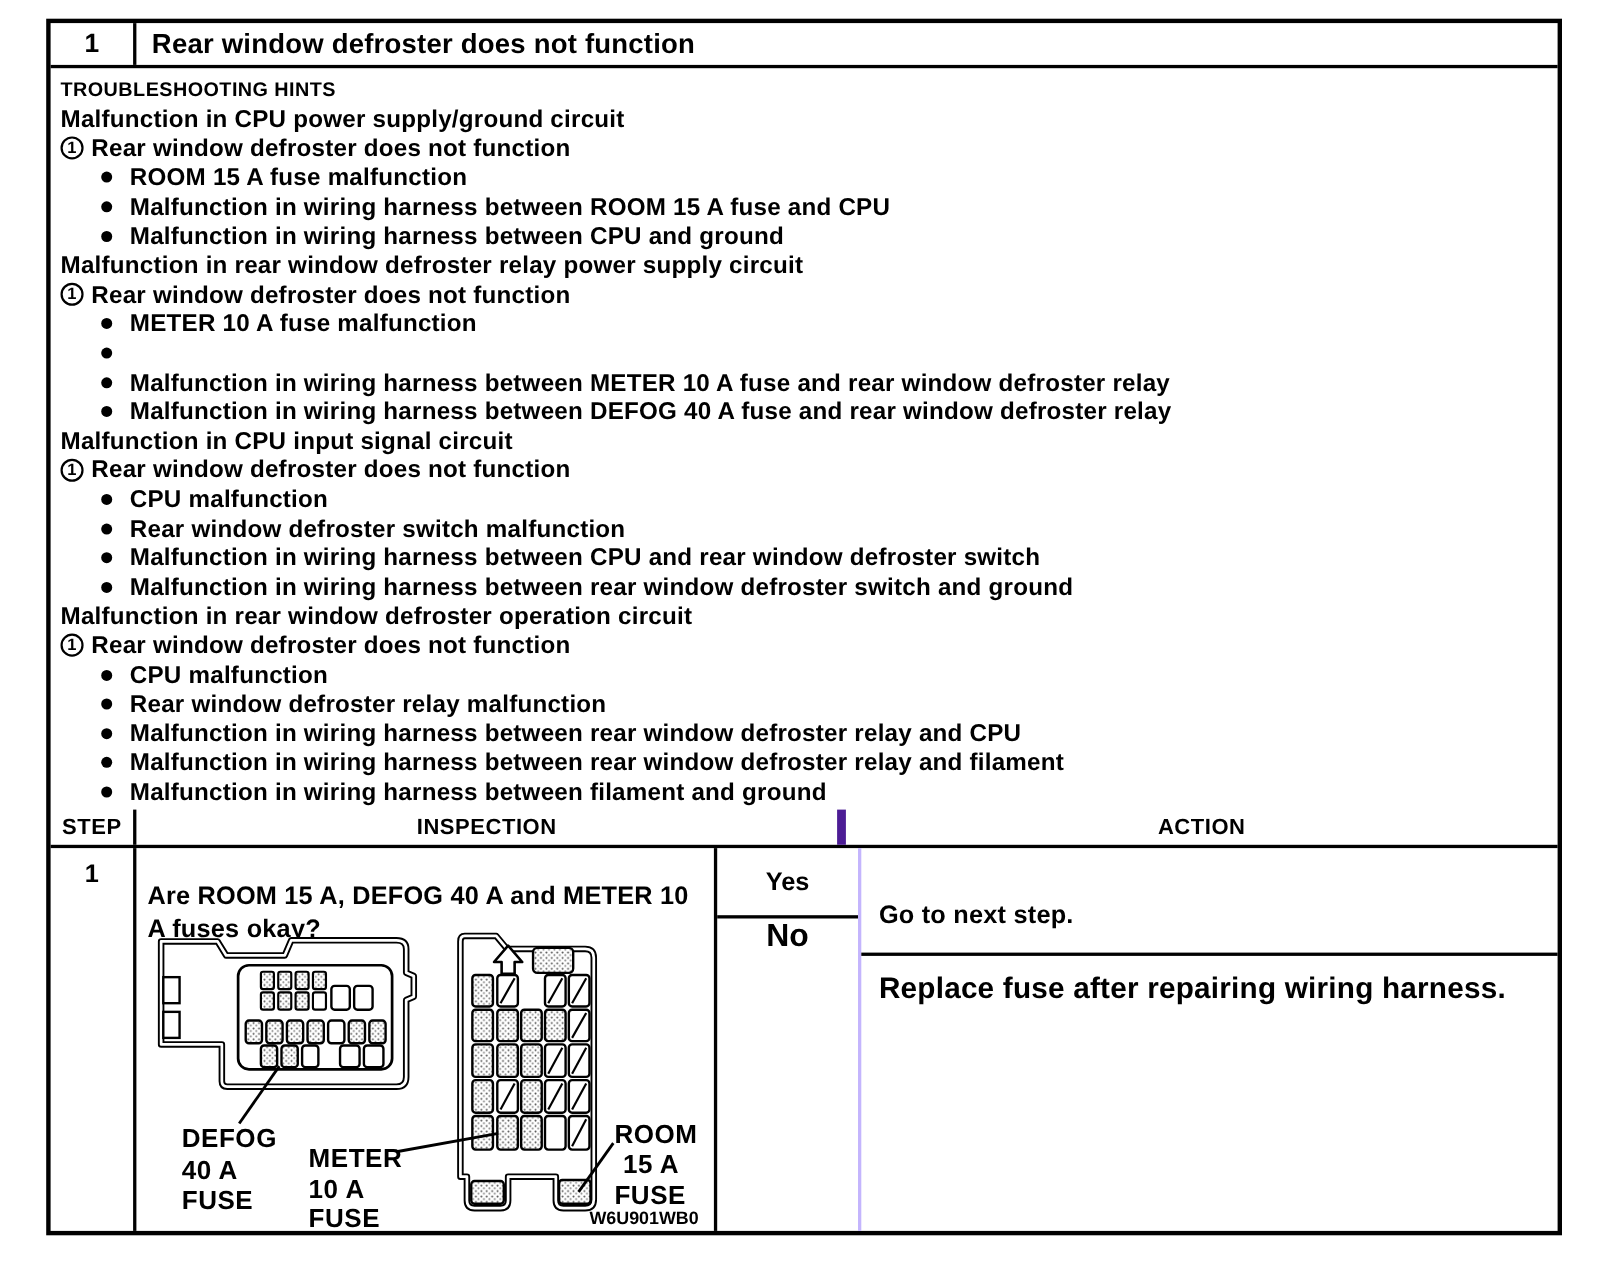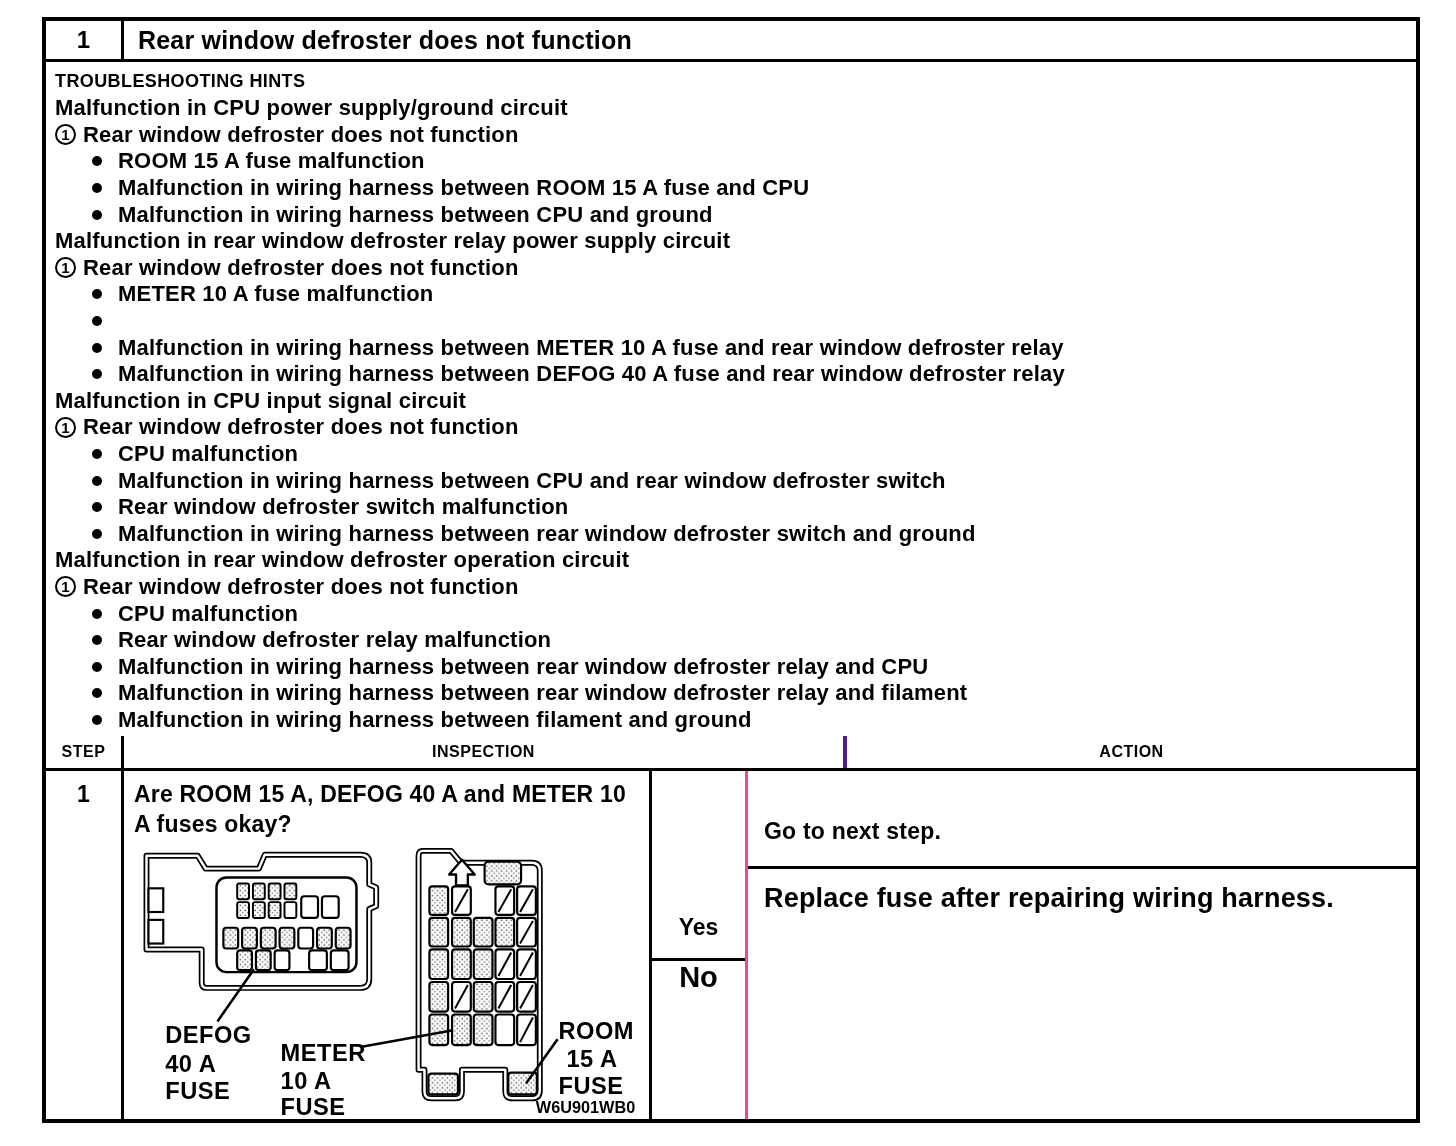--- a/index.html
+++ b/index.html
@@ -6,31 +6,31 @@
   body{width:1456px;height:1146px;position:relative;font-family:"Liberation Sans","DejaVu Sans",sans-serif;color:#000;}
   .doc{position:absolute;left:42px;top:17px;width:1378px;height:1106px;border:4px solid #000;box-sizing:border-box;background:#fff;}
   .title-row{display:flex;height:41px;border-bottom:3px solid #000;box-sizing:border-box;}
   .title-num{width:78px;border-right:3px solid #000;box-sizing:border-box;display:flex;align-items:center;justify-content:center;font-size:24px;font-weight:bold;}
   .title-text{flex:1;display:flex;align-items:center;padding-left:14px;font-size:25px;font-weight:bold;letter-spacing:.2px;}
   .hints{height:674px;box-sizing:border-box;padding:5px 10px 0 9px;overflow:hidden;}
   .hints-heading{font-size:18px;font-weight:bold;line-height:28px;letter-spacing:.4px;}
   .hline{display:flex;align-items:center;height:26.6px;font-size:22px;font-weight:bold;white-space:nowrap;letter-spacing:.2px;}
   .hline .dot{width:10px;height:10px;border-radius:50%;background:#000;margin:0 16px 0 37px;flex:none;}
   .hline .circ{width:21px;height:21px;border:2px solid #000;border-radius:50%;box-sizing:border-box;font-size:15px;line-height:17px;text-align:center;margin-right:7px;flex:none;font-weight:bold;}
-  .steps-header{display:flex;height:35px;border-bottom:3px solid #000;box-sizing:border-box;font-weight:bold;font-size:16px;letter-spacing:.5px;}
+  .steps-header{display:flex;height:35px;border-bottom:3px solid #000;box-sizing:border-box;font-weight:bold;font-size:20px;letter-spacing:.5px;}
   .steps-header>div{display:flex;align-items:center;justify-content:center;box-sizing:border-box;}
   .sh-step{width:78px;border-right:3px solid #000;}
-  .sh-insp{width:723px;border-right:4px solid #4c1d95;}
+  .sh-insp{width:645px;border-right:8px solid #4c1d95;}
   .sh-action{flex:1;}
   .steps-body{display:flex;height:348px;box-sizing:border-box;}
   .col-step{width:78px;border-right:3px solid #000;box-sizing:border-box;text-align:center;padding-top:10px;font-size:23px;font-weight:bold;}
   .col-insp{width:528px;border-right:3px solid #000;box-sizing:border-box;position:relative;}
-  .question{padding:8px 14px 0 10px;font-size:23px;font-weight:bold;line-height:30px;letter-spacing:.2px;}
+  .question{padding:8px 14px 0 10px;font-size:23px;font-weight:bold;line-height:30px;letter-spacing:.2px;margin-top:20px;}
   svg.diagram{position:absolute;left:0;top:71px;width:528px;height:277px;}
-  .col-yesno{width:96px;border-right:3px solid #ec4899;box-sizing:border-box;display:flex;flex-direction:column;justify-content:center;}
+  .col-yesno{width:131px;border-right:3px solid #c4b5fd;box-sizing:border-box;display:flex;flex-direction:column;}
   .yes-cell{height:64px;border-bottom:3px solid #000;box-sizing:border-box;display:flex;align-items:center;justify-content:center;font-size:23px;font-weight:bold;}
   .no-cell{text-align:center;font-size:29px;font-weight:bold;}
   .col-action{flex:1;display:flex;flex-direction:column;margin-top:34px;}
   .action-yes{height:64px;border-bottom:3px solid #000;box-sizing:border-box;padding:13px 0 0 16px;font-size:23px;font-weight:bold;letter-spacing:.2px;}
   .action-no{padding:14px 0 0 16px;font-size:27px;font-weight:bold;letter-spacing:.2px;}
   .lbl{font-size:24px;font-weight:bold;fill:#000;letter-spacing:.5px;font-family:"Liberation Sans","DejaVu Sans",sans-serif;}
   .code{font-size:16.5px;font-weight:bold;fill:#000;font-family:"Liberation Sans","DejaVu Sans",sans-serif;}
 </style>
 </head>
 <body>
@@ -92,25 +92,25 @@
         <div class="hline circled">
           <span class="circ">1</span>
           <span>Rear window defroster does not function</span>
         </div>
         <div class="hline bullet">
           <span class="dot"></span>
           <span>CPU malfunction</span>
         </div>
         <div class="hline bullet">
           <span class="dot"></span>
+          <span>Rear window defroster switch malfunction</span>
+        </div>
+        <div class="hline bullet">
+          <span class="dot"></span>
           <span>Malfunction in wiring harness between CPU and rear window defroster switch</span>
-        </div>
-        <div class="hline bullet">
-          <span class="dot"></span>
-          <span>Rear window defroster switch malfunction</span>
         </div>
         <div class="hline bullet">
           <span class="dot"></span>
           <span>Malfunction in wiring harness between rear window defroster switch and ground</span>
         </div>
         <div class="hline plain">
           <span>Malfunction in rear window defroster operation circuit</span>
         </div>
         <div class="hline circled">
           <span class="circ">1</span>

